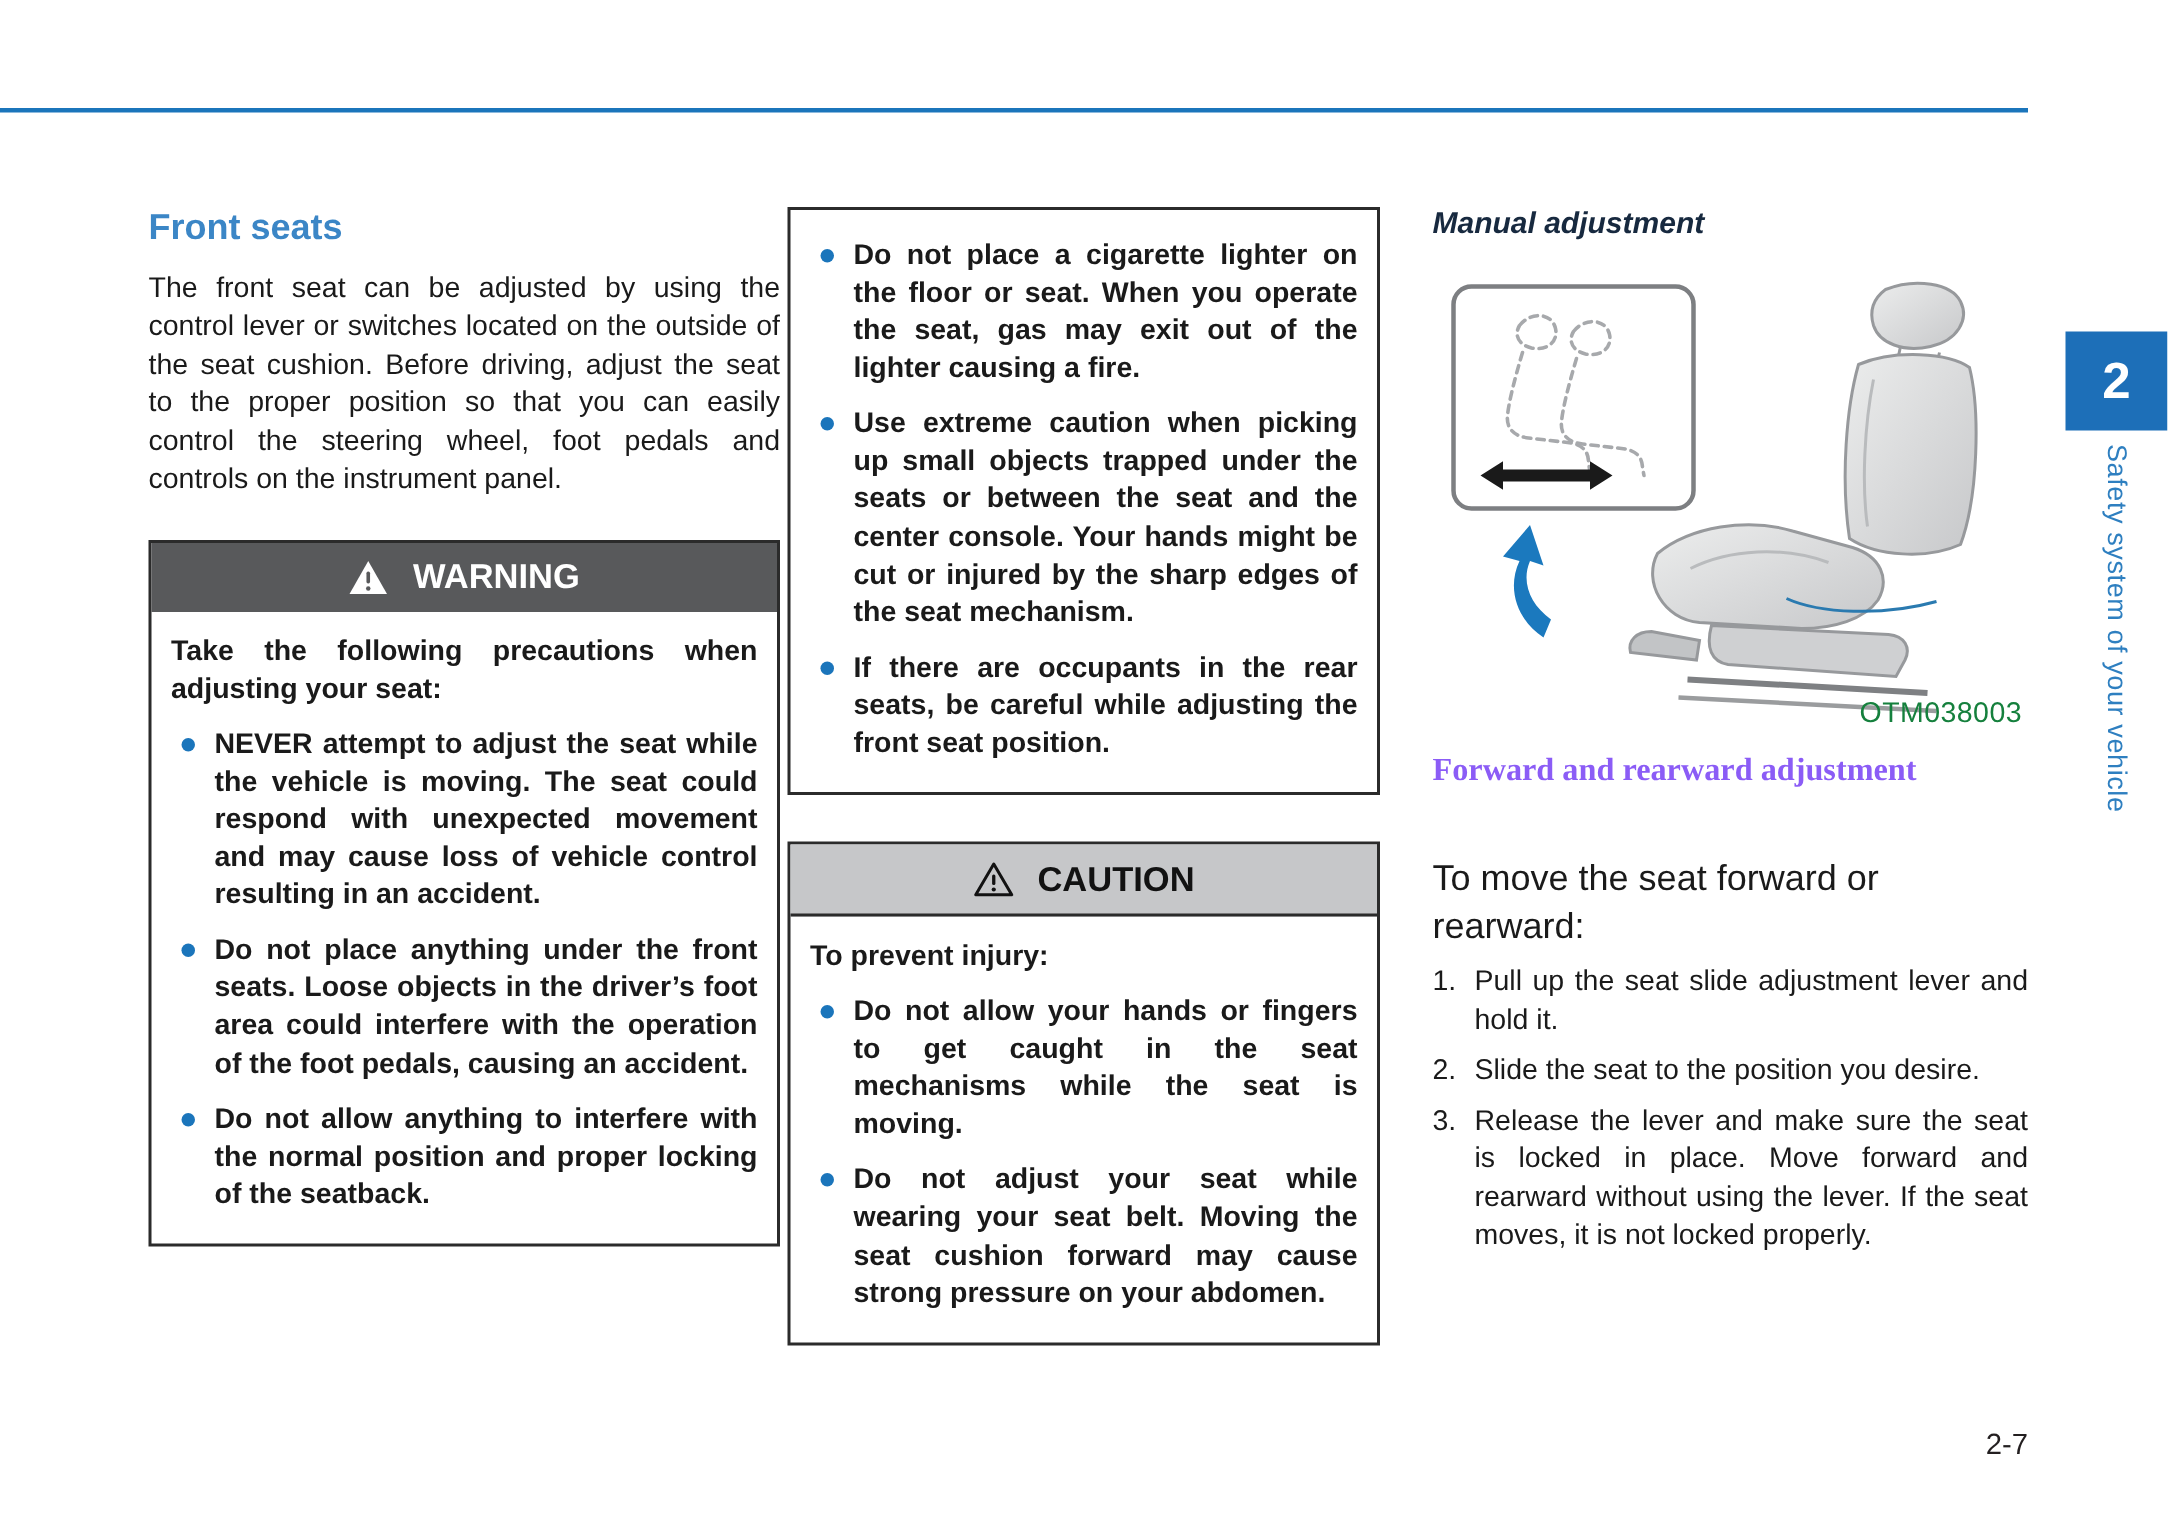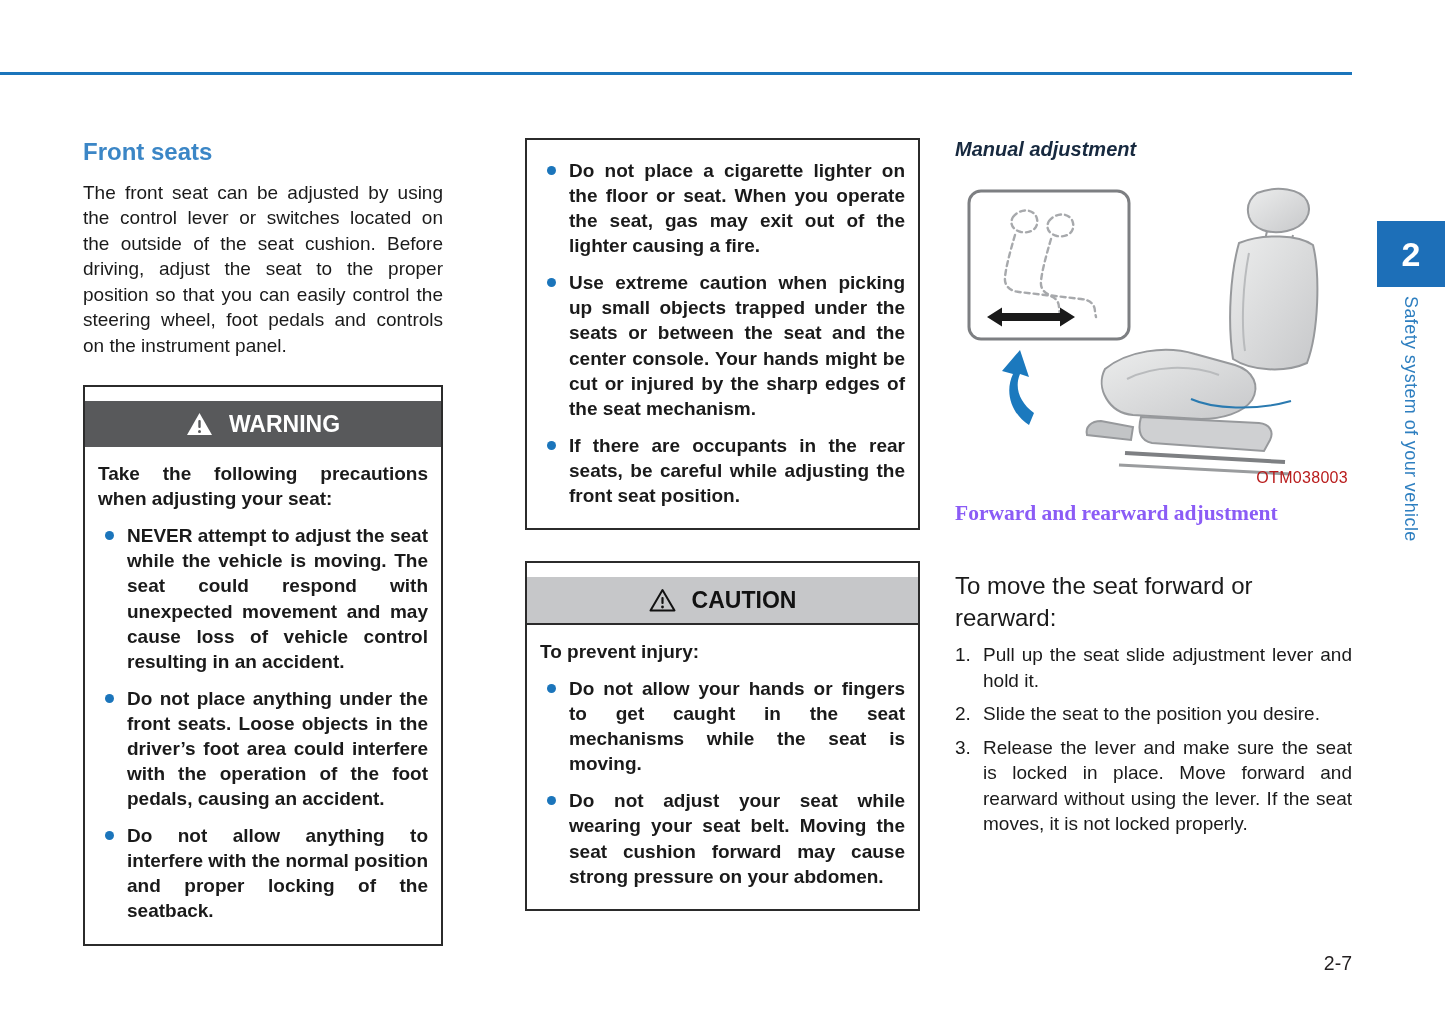--- a/index.html
+++ b/index.html
@@ -8,34 +8,34 @@
     position:relative;
     background:#ffffff;
     font-family:"Liberation Sans", sans-serif;
     color:#1a1a1a;
     overflow:hidden;
   }
 
   .top-rule { position:absolute; left:0; top:72px; width:1352px; height:3px; background:#1b75bb; }
 
   .col { position:absolute; top:138px; }
-  #col1 { left:83px;  width:360px; }
+  #col1 { left:99px;  width:421px; }
   #col2 { left:525px; width:395px; }
   #col3 { left:955px; width:397px; }
 
   .h-blue { color:#3b86c6; font-size:24px; font-weight:bold; margin-bottom:14px; }
   .h-manual { color:#17293f; font-size:20px; font-weight:bold; font-style:italic; margin-bottom:16px; }
 
   .body-text { font-size:19px; line-height:1.34; text-align:justify; }
 
   
   .box { border:2px solid #2b2b2b; background:#fff; }
   .box-hdr {
     height:46px; display:flex; align-items:center; justify-content:center; gap:16px;
-    font-size:23px; font-weight:bold;margin-top:14px;
+    font-size:23px; font-weight:bold;
   }
   .warn-hdr { background:#58595b; color:#ffffff; }
   .caut-hdr { background:#c6c7c9; color:#121212; border-bottom:2px solid #2b2b2b; height:48px; }
   .box-body { padding:14px 13px 20px 13px; }
 
   .lead-bold { font-size:19px; font-weight:bold; line-height:1.32; text-align:justify; }
 
   ul.bullets { list-style:none; }
   ul.bullets li {
     position:relative; padding-left:29px; margin-top:12px;
@@ -49,21 +49,21 @@
 
   #warn-box { margin-top:27px; }
   #caution-box { margin-top:31px; }
   #cont-box .box-body { padding-top:6px; }
 
   
   .figure { position:relative; width:397px; height:312px; margin-bottom:12px; }
   .figure svg { position:absolute; left:0; top:0; width:100%; height:100%; }
   .fig-code {
     position:absolute; right:4px; bottom:2px;
-    font-size:16px; color:#b91c1c; letter-spacing:0.3px;
+    font-size:19px; color:#15803d; letter-spacing:0.3px;
   }
   .h-serif {
     font-family:"Liberation Serif", serif; font-weight:bold;
     color:#8b5cf6; font-size:21.5px; margin-bottom:12px;
   }
   .steps-lead { font-size:24px; line-height:1.34; margin-bottom:8px;margin-top:44px; }
   ol.steps { list-style:none; }
   ol.steps li {
     position:relative; padding-left:28px; margin-top:8px;
     font-size:19px; line-height:1.34; text-align:justify;

